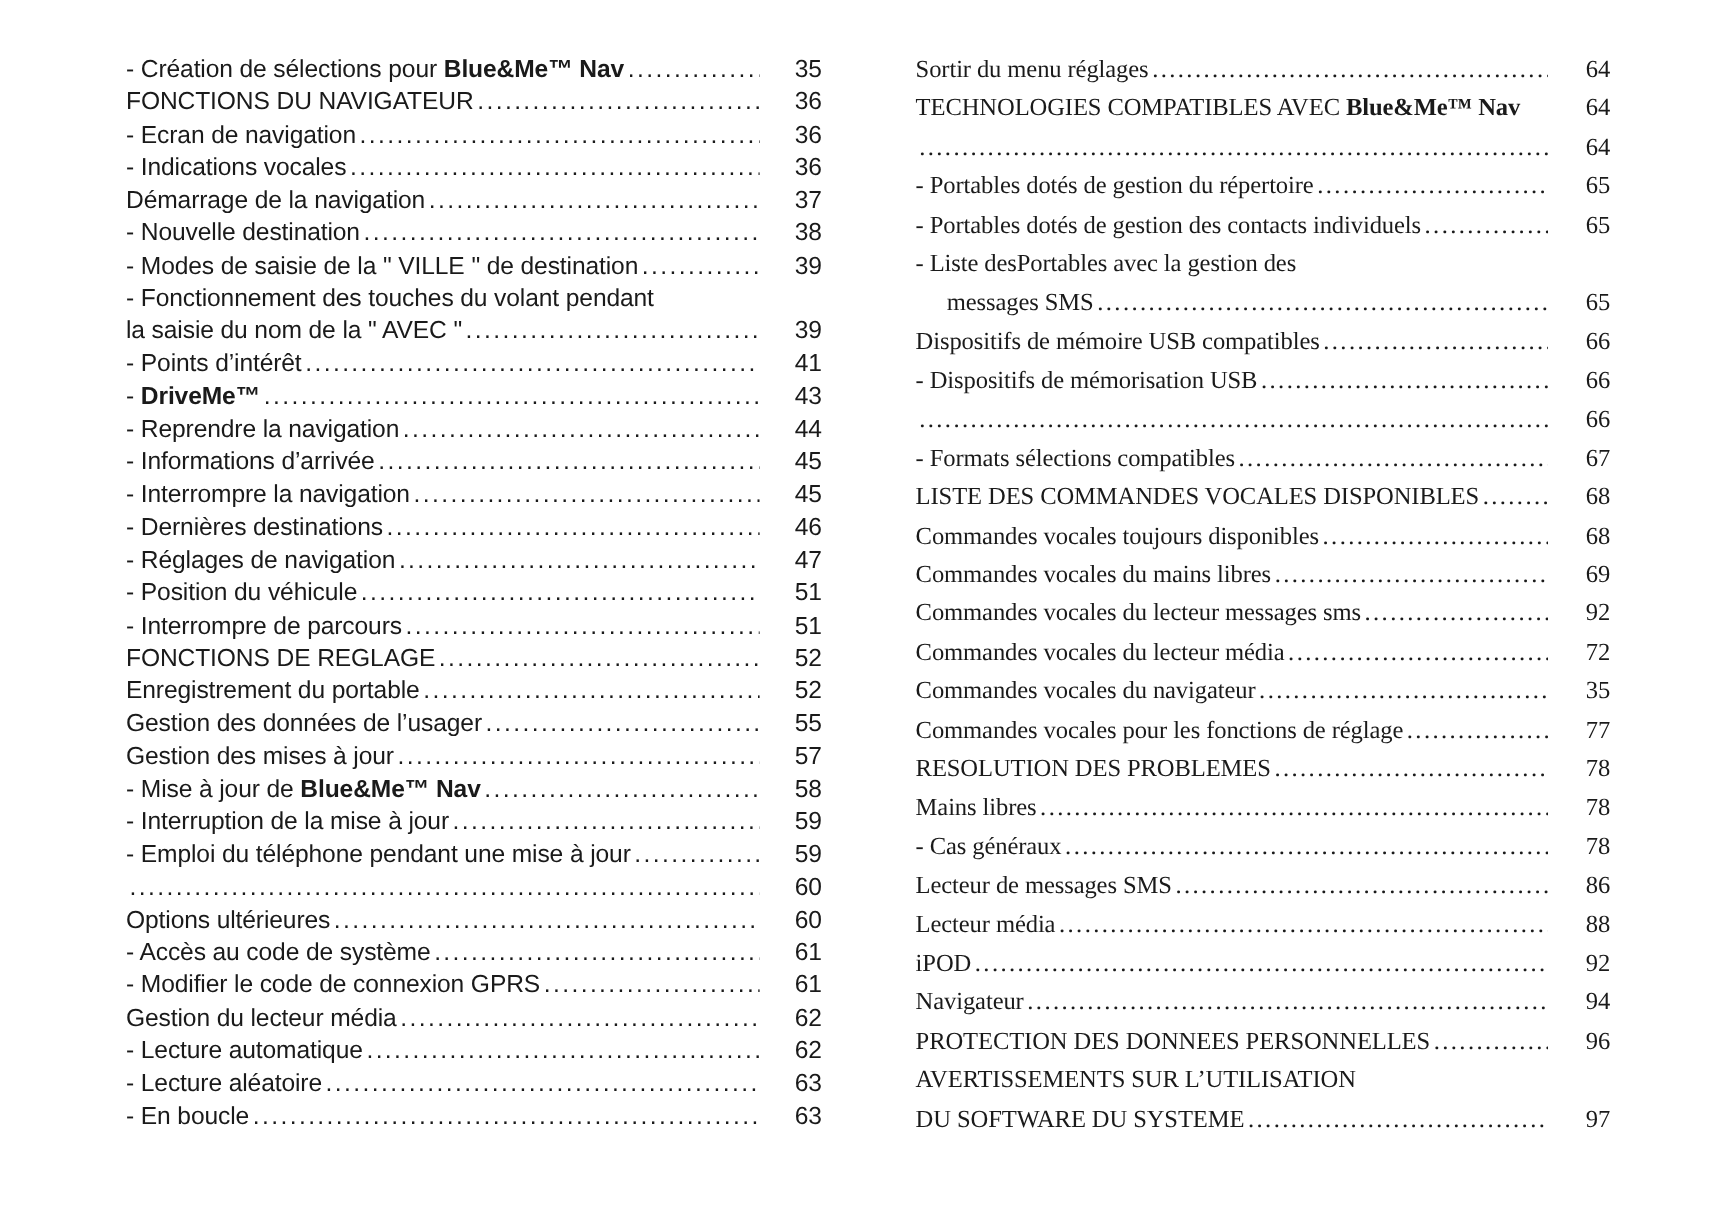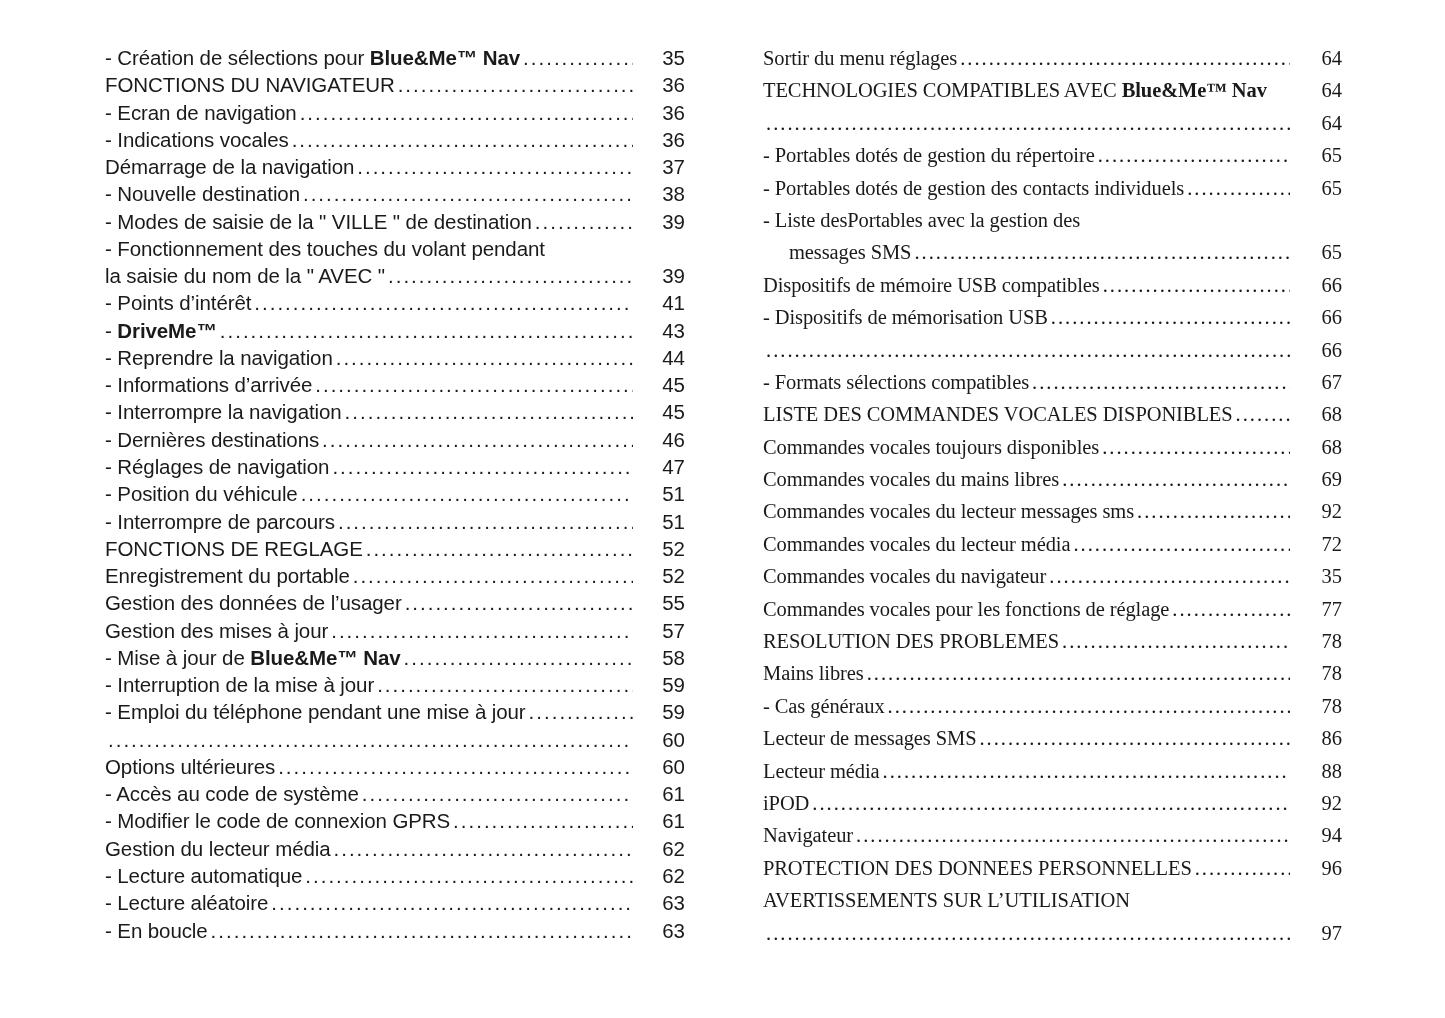--- a/index.html
+++ b/index.html
@@ -345,17 +345,18 @@
         <span class="label"><span>PROTECTION DES DONNEES PERSONNELLES</span></span>
         <span class="leader">............................................................................................................................................................................................................................</span>
         <span class="pagenum">96</span>
       </div>
       <div class="row">
         <span class="label"><span>AVERTISSEMENTS SUR L’UTILISATION</span></span>
         <span class="leader"></span>
         <span class="pagenum"></span>
       </div>
       <div class="row">
+        <span class="label"><span>DU SOFTWARE DU SYSTEME</span></span>
         <span class="leader">............................................................................................................................................................................................................................</span>
         <span class="pagenum">97</span>
       </div>
     </div>
 </div>
 
 </body></html>

